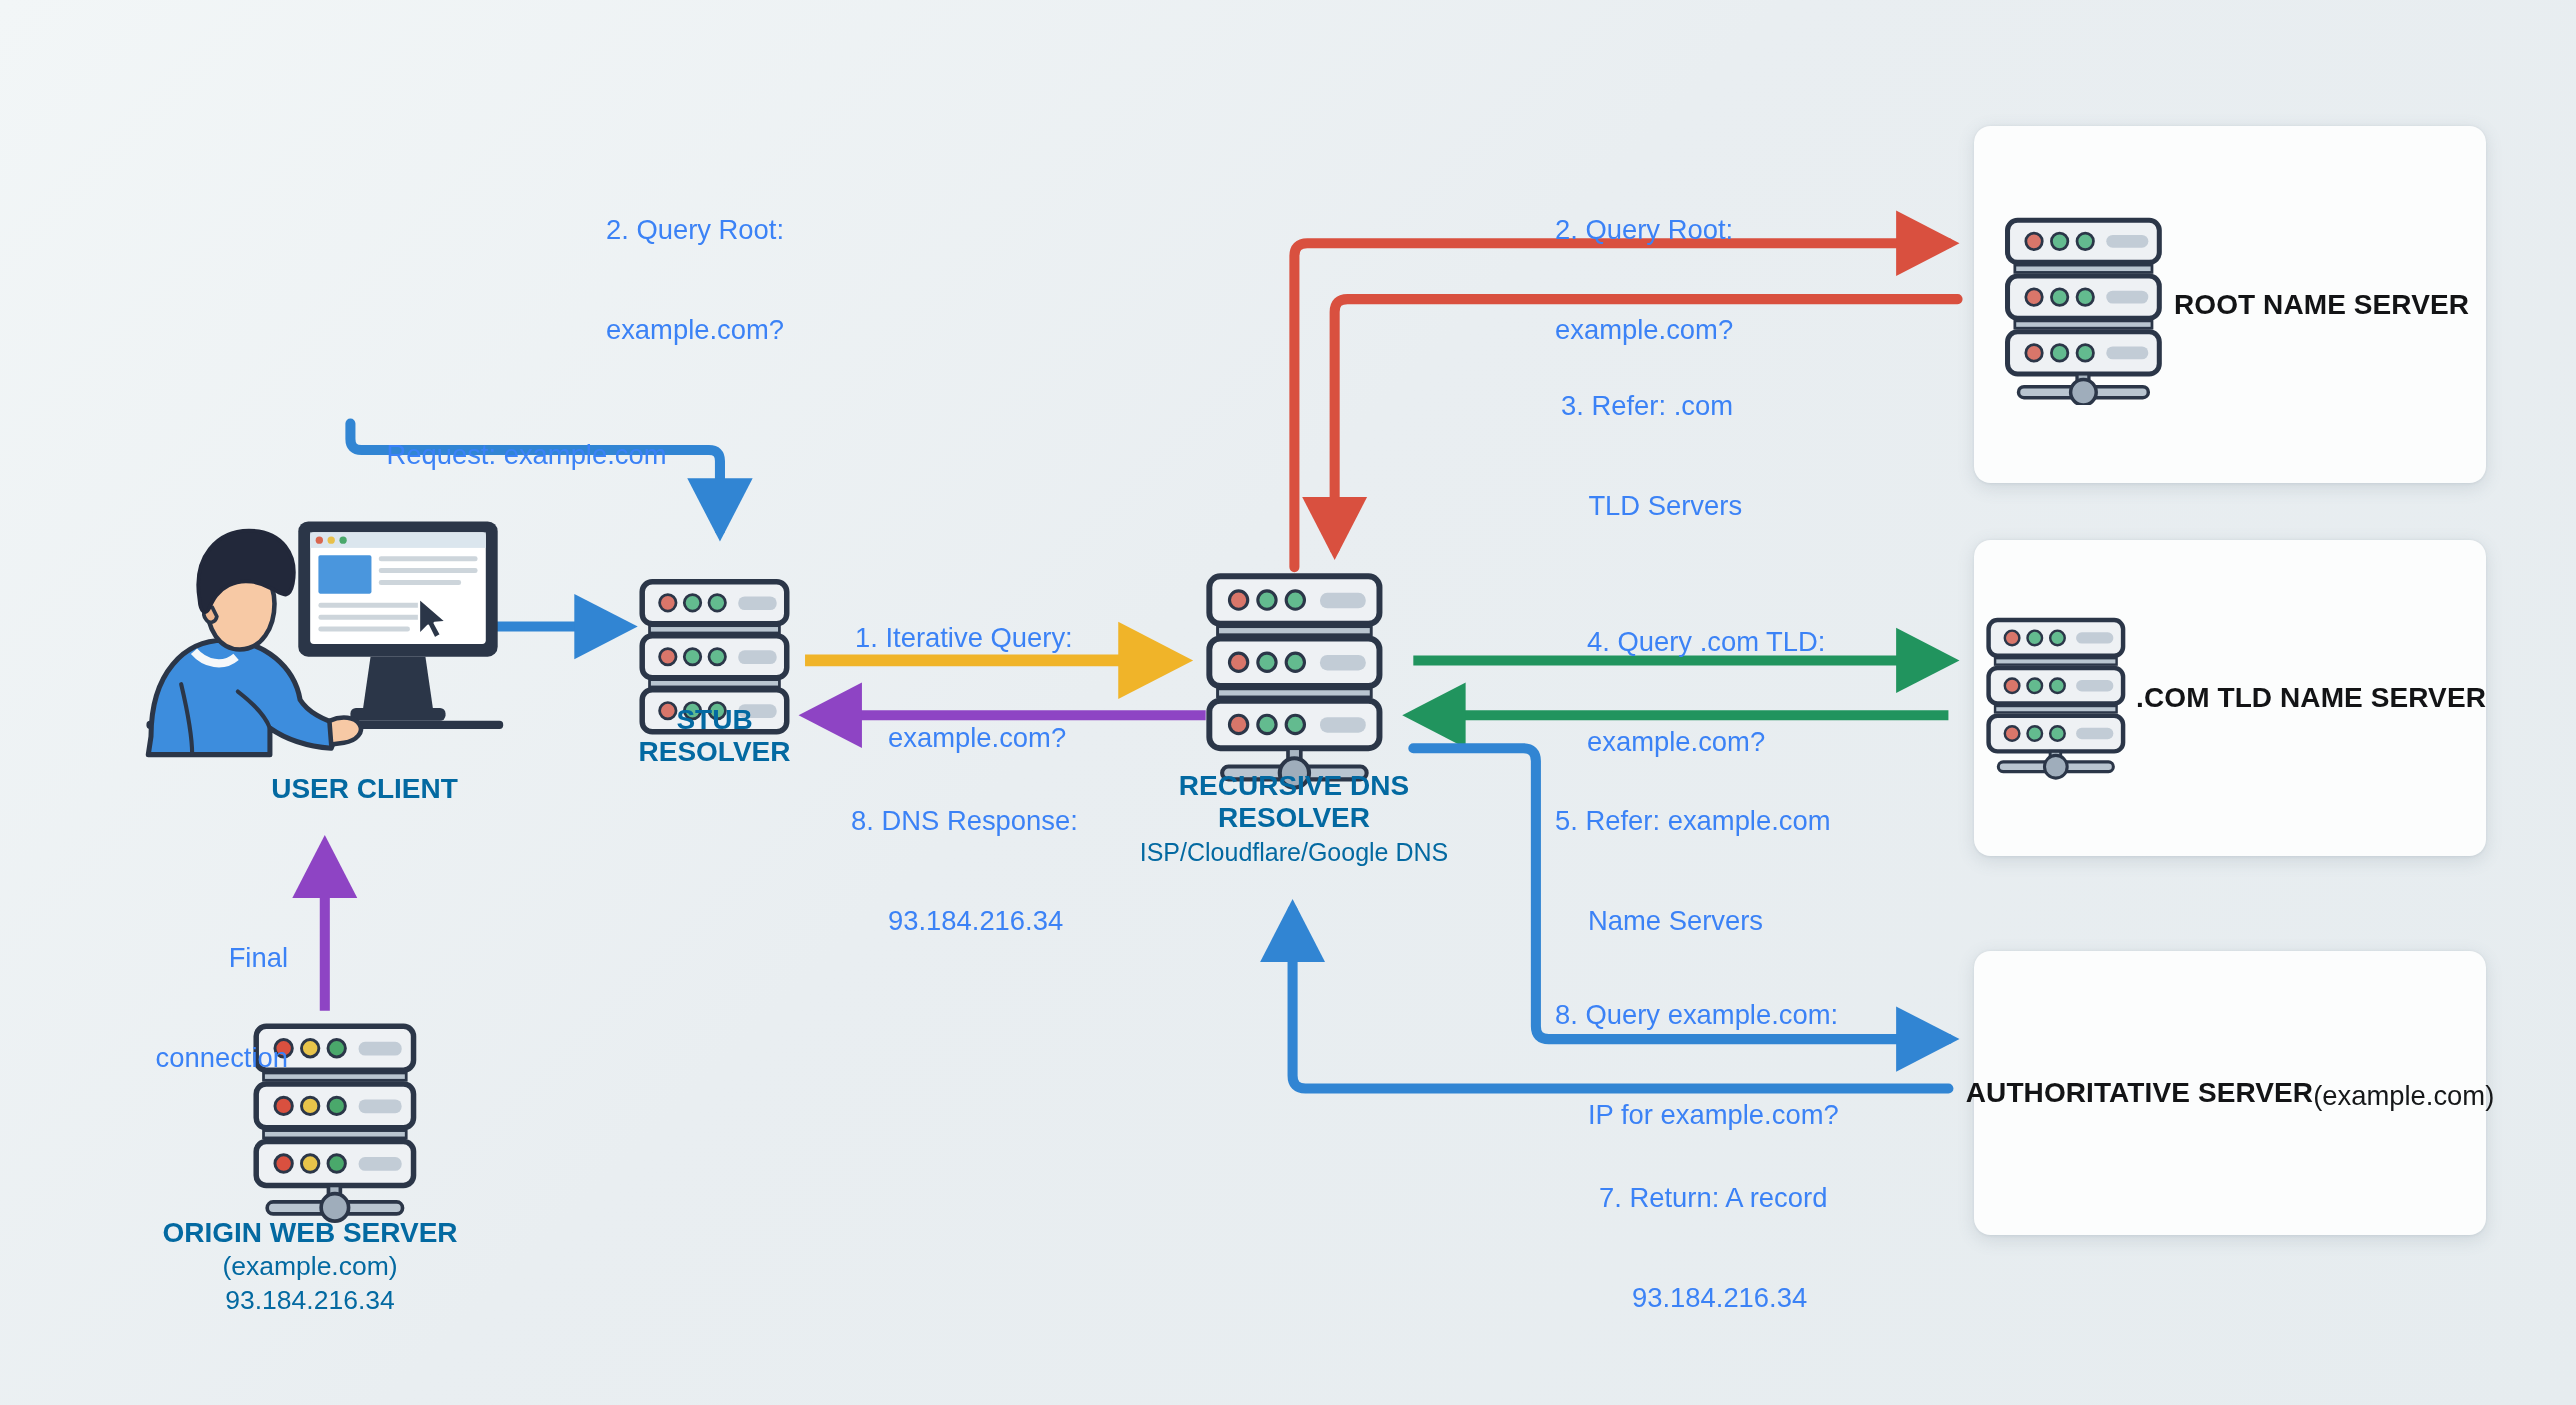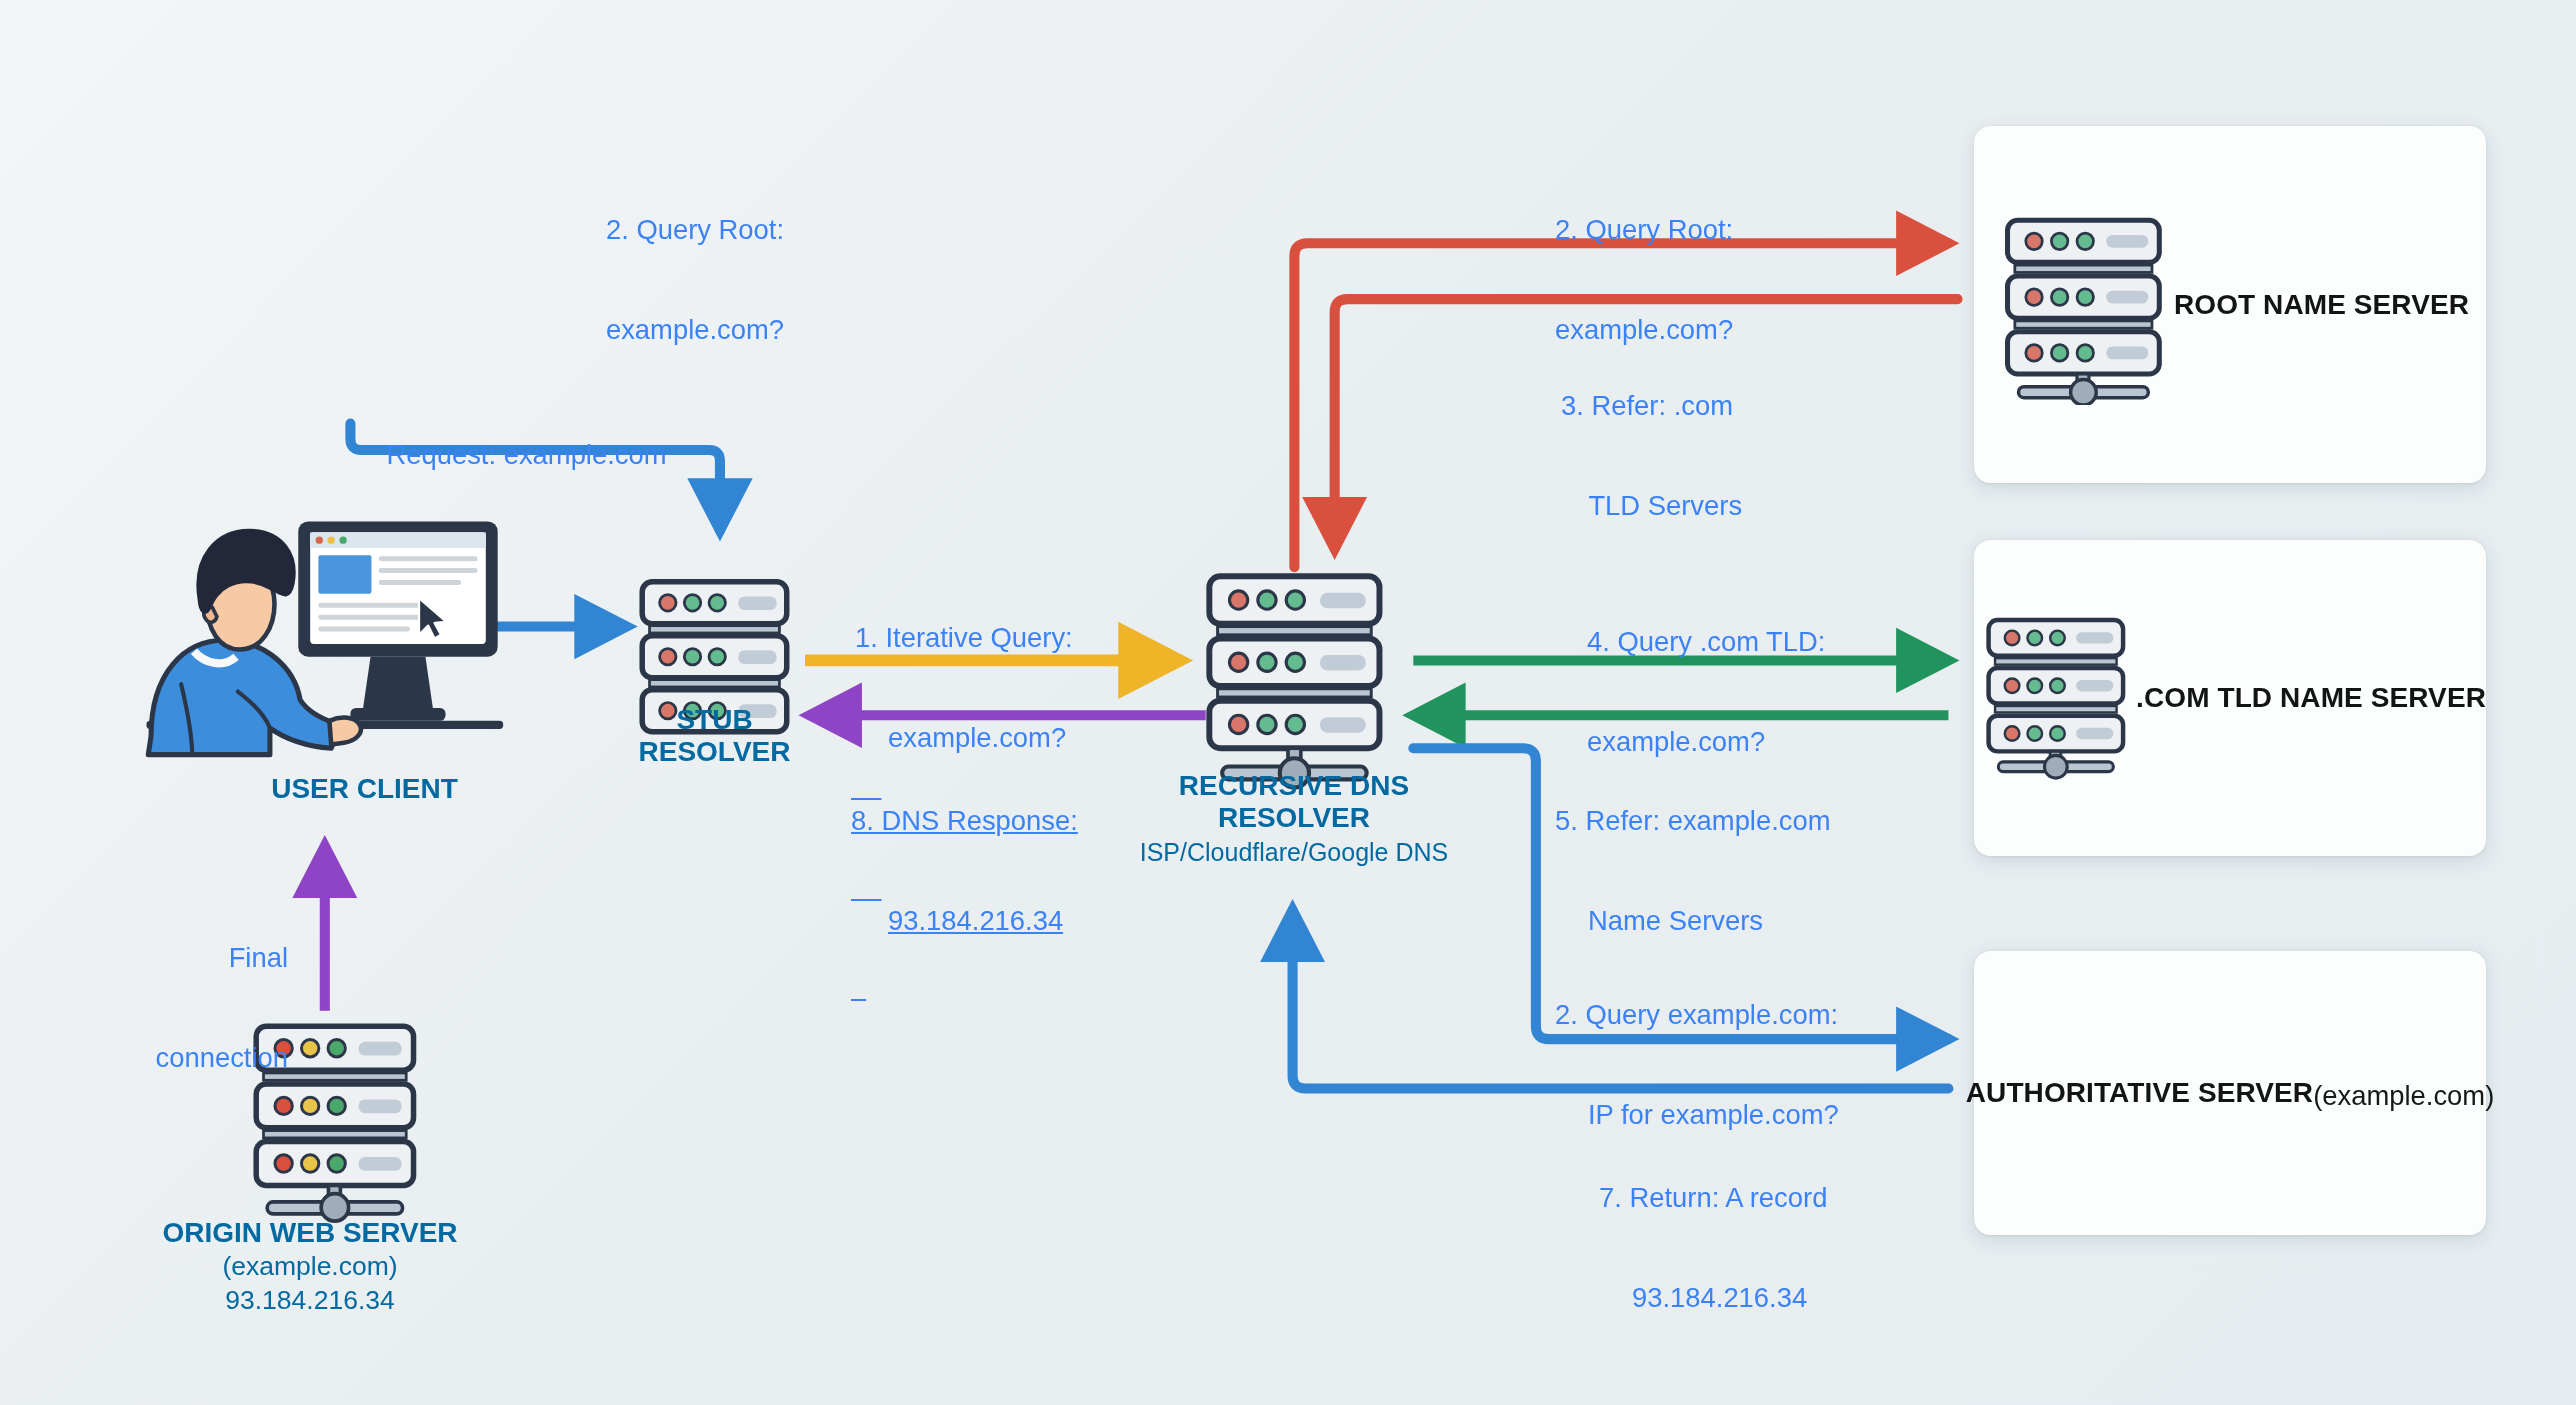--- a/index.html
+++ b/index.html
@@ -395,37 +395,37 @@
 
   <div class="edge-label center" style="left:325px; top:371px; width:403px;">
     <div>Request: example.com</div>
   </div>
 
   <div class="edge-label" style="left:855px; top:554px; width:366px;">
     <div>1. Iterative Query:</div>
     <div style="padding-left:33px">example.com?</div>
   </div>
 
-  <div class="edge-label" style="left:851px; top:737px; width:366px;text-decoration:underline;">
+  <div class="edge-label" style="left:851px; top:737px; width:366px;">
     <div>8. DNS Response:</div>
     <div style="padding-left:37px">93.184.216.34</div>
   </div>
 
   <div class="edge-label" style="left:1555px; top:558px; width:384px;margin-left:32px;">
     <div>4. Query .com TLD:</div>
     <div>example.com?</div>
   </div>
 
   <div class="edge-label" style="left:1555px; top:737px; width:421px;">
     <div>5. Refer: example.com</div>
     <div style="padding-left:33px">Name Servers</div>
   </div>
 
   <div class="edge-label" style="left:1555px; top:931px; width:421px;">
-    <div>2. Query example.com:</div>
+    <div>8. Query example.com:</div>
     <div style="padding-left:33px">IP for example.com?</div>
   </div>
 
   <div class="edge-label" style="left:1599px; top:1114px; width:403px;">
     <div>7. Return: A record</div>
     <div style="padding-left:33px">93.184.216.34</div>
   </div>
 
   <div class="edge-label right" style="left:73px; top:874px; width:215px;">
     <div>Final</div>

